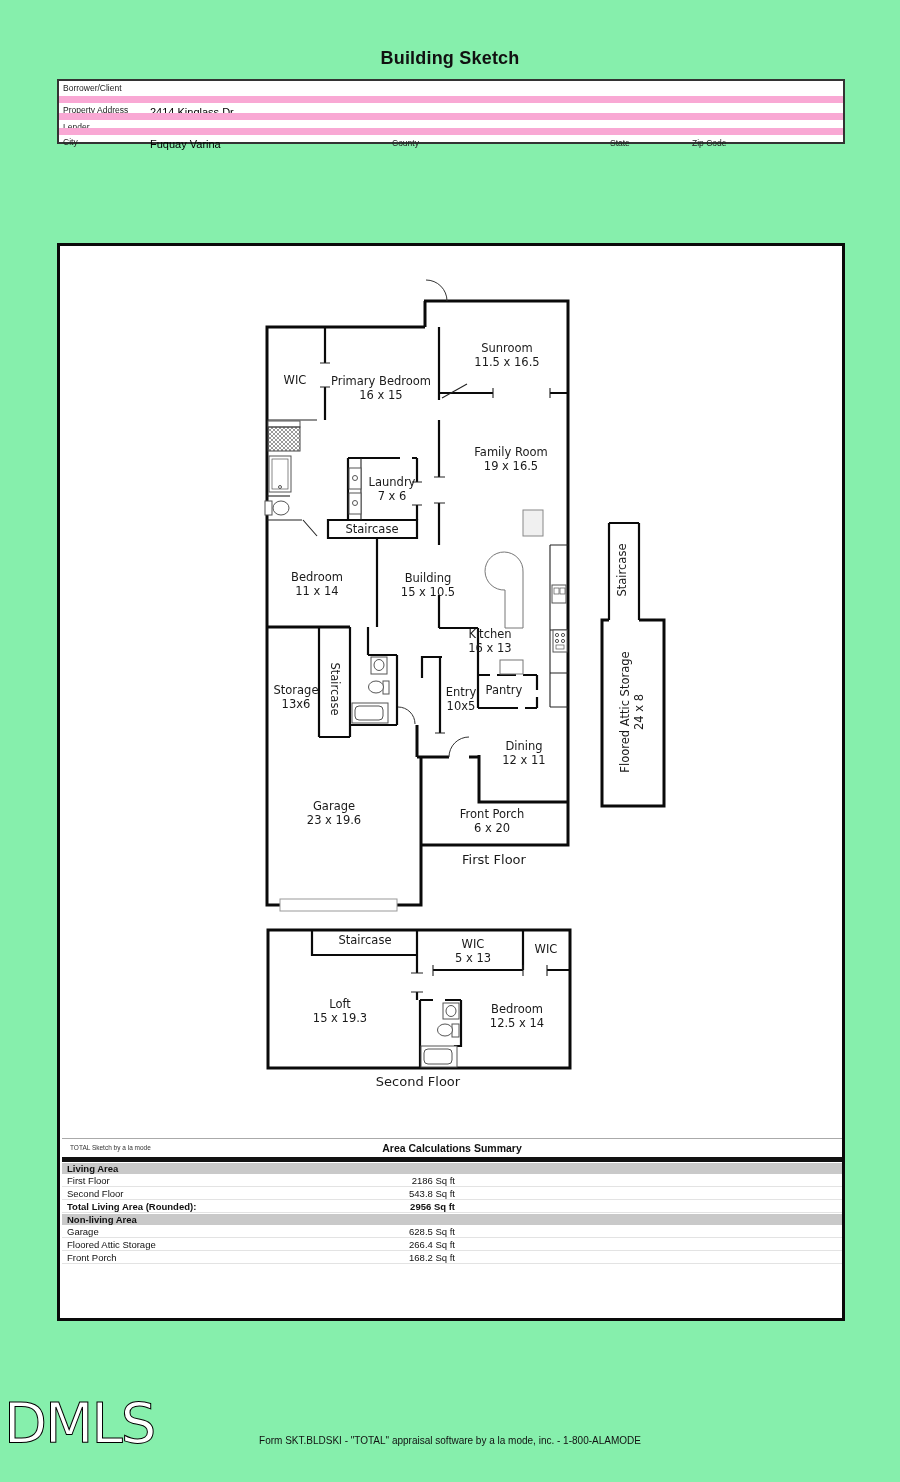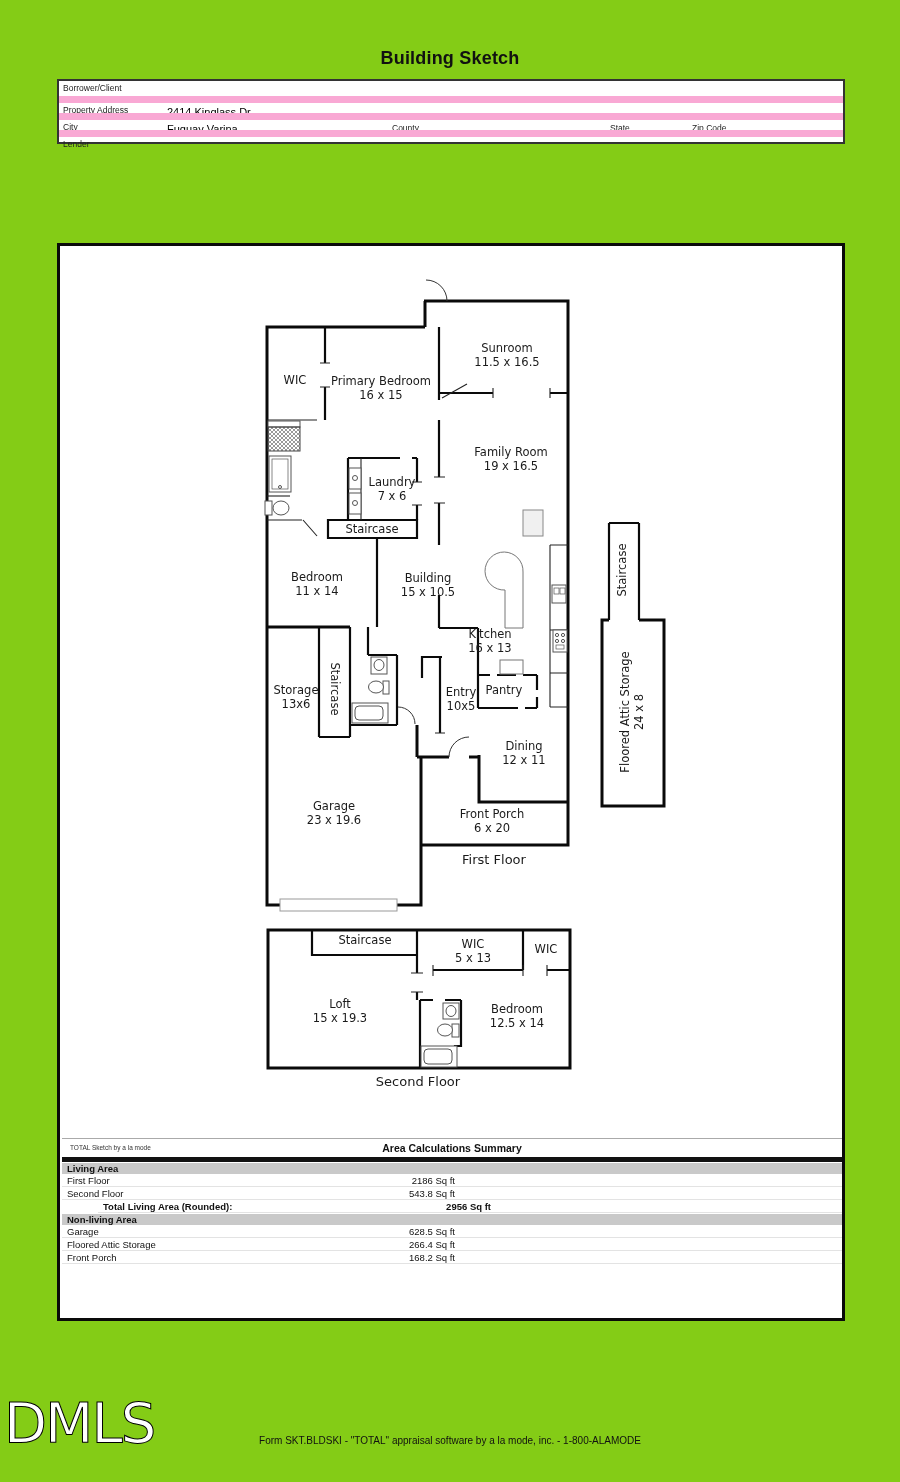--- a/index.html
+++ b/index.html
@@ -1,27 +1,27 @@
 <!DOCTYPE html>
 <html><head>
 <meta charset="utf-8">
 <style>
   * { margin:0; padding:0; box-sizing:border-box; }
   body { background:#fff; }
-  .page { position:relative; width:900px; height:1482px; background:#84cc16;
+  .page { position:relative; width:900px; height:1482px; background:#86efac;
           font-family:"Liberation Sans", sans-serif; color:#111; overflow:hidden; }
   .title { position:absolute; left:0; top:48px; width:100%; text-align:center;
            font-size:18px; font-weight:bold; letter-spacing:.2px; }
   
   .form-box { position:absolute; left:57px; top:79px; width:788px; height:65px;
               border:2px solid #333; background:#fff; }
   .form-row { position:relative; width:100%; border-top:7px solid #f9a8d4; }
   .form-row:first-child { border-top:none; }
   .flabel { position:absolute; left:4px; top:2px; font-size:8.5px; color:#222; }
-  .fvalue { position:absolute; font-size:11px; color:#000; top:3px;margin-left:17px; }
+  .fvalue { position:absolute; font-size:11px; color:#000; top:3px; }
   .fmid   { position:absolute; font-size:8.5px; color:#222; top:3px; }
   
   .sketch-box { position:absolute; left:57px; top:243px; width:788px; height:1078px;
                 border:3px solid #0a0a0a; background:#fff; }
   svg.plan { position:absolute; left:0; top:0; width:900px; height:1482px; }
   .rlabel { position:absolute; transform:translate(-50%,-50%); text-align:center;
             font-family:"DejaVu Sans", sans-serif; font-size:11.5px; line-height:13.5px;
             color:#1a1a1a; white-space:nowrap; }
   .rlabel.big { font-size:13px; }
   .rot90  { transform:translate(-50%,-50%) rotate(90deg); }
@@ -32,49 +32,49 @@
   .watermark { position:absolute; left:8px; top:5px; font-size:6.5px; color:#333; }
   .sum-title { position:absolute; left:0; top:3px; width:100%; text-align:center;
                font-size:10.5px; font-weight:bold; }
   .black-band { height:5px; background:#111; margin-top:2px; }
   .gray-band { height:11px; background:#c9c9c9; font-size:9.5px; font-weight:bold;
                padding:0 0 0 5px; line-height:11px; margin-top:1px; }
   .sum-row { position:relative; height:13px; font-size:9.5px; line-height:13px;
              border-bottom:1px solid #e3e3e3; }
   .sum-row .lbl { position:absolute; left:5px; top:0; }
   .sum-row .val { position:absolute; left:0; top:0; width:393px; text-align:right; }
-  .sum-row.bold { font-weight:bold;margin-left:36px; }
+  .sum-row.bold { font-weight:bold; }
   
   .form-line { position:absolute; left:0; top:1435px; width:900px; text-align:center;
                font-size:10px; color:#111; }
 </style>
 </head>
 <body>
 
 <div class="page">
 
   <div class="title">Building Sketch</div>
 
   <div class="form-box">
     <div class="form-row" style="height:15px">
       <span class="flabel">Borrower/Client</span>
     </div>
     <div class="form-row" style="height:17px">
       <span class="flabel">Property Address</span>
       <span class="fvalue" style="left:91px">2414 Kinglass Dr</span>
+    </div>
+    <div class="form-row" style="height:15px">
+      <span class="flabel">Lender</span>
     </div>
     <div class="form-row" style="height:17px">
       <span class="flabel">City</span>
       <span class="fvalue" style="left:91px">Fuquay Varina</span>
       <span class="fmid" style="left:333px">County</span>
       <span class="fmid" style="left:551px">State</span>
       <span class="fmid" style="left:633px">Zip Code</span>
-    </div>
-    <div class="form-row" style="height:15px">
-      <span class="flabel">Lender</span>
     </div>
   </div>
 
   <div class="sketch-box"></div>
 
   <svg class="plan" viewBox="0 0 900 1482">
     <defs>
       <pattern id="hatch" width="4" height="4" patternUnits="userSpaceOnUse">
         <path d="M0,4 L4,0 M0,0 L4,4" stroke="#555" stroke-width="0.6"></path>
       </pattern>

